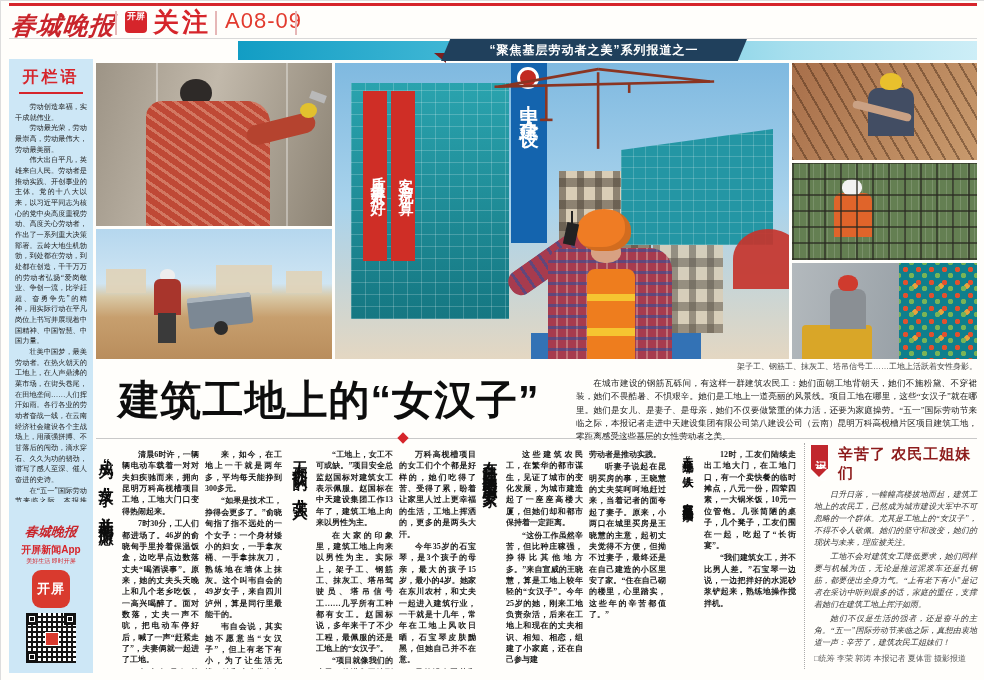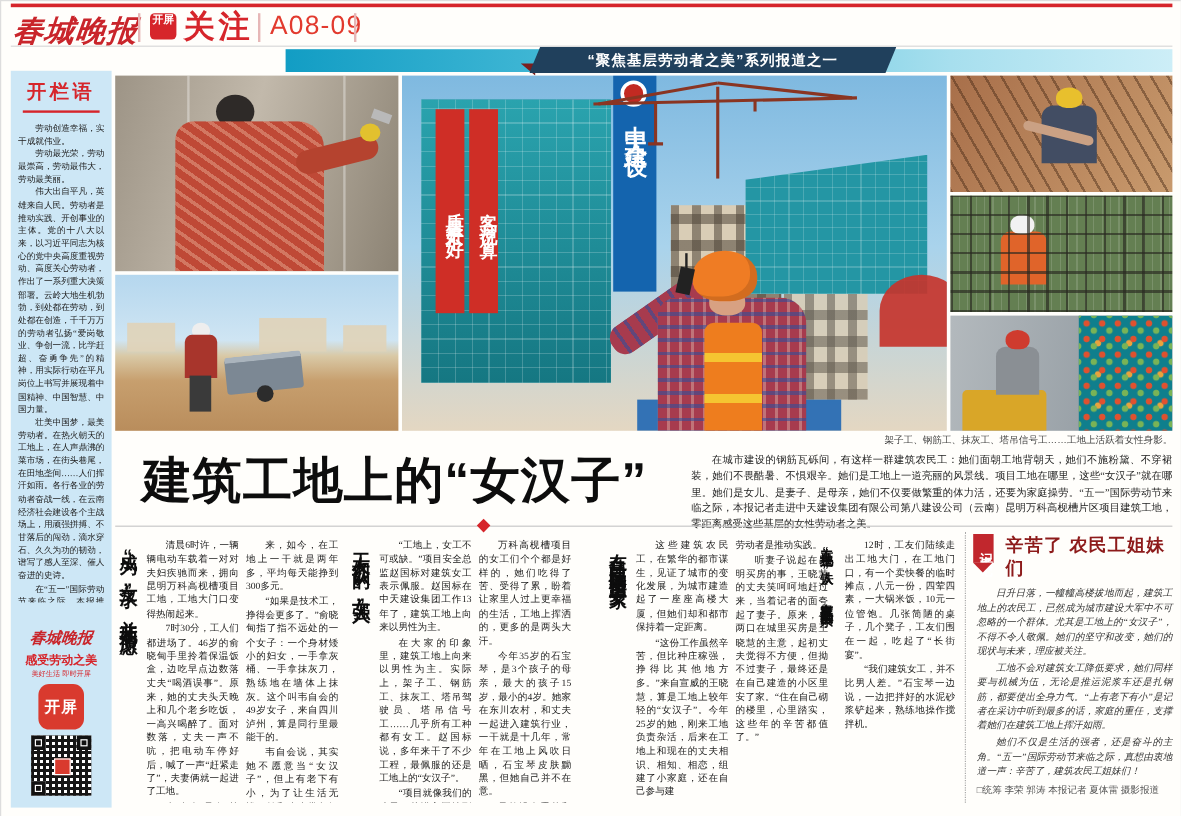--- a/index.html
+++ b/index.html
@@ -156,22 +156,22 @@
   .body-rule{left:95px;top:437px;width:881px;height:1px;background:#c9c9c9;}
   .rule-dot{left:398px;top:433px;width:8px;height:8px;background:#d6252b;transform:rotate(45deg);}
 
   
   .sec{top:448px;height:220px;}
   .sec-inner{display:flex;gap:6px;height:100%;}
   .vhead{writing-mode:vertical-rl;text-orientation:upright;font-family:"Liberation Sans",sans-serif;
          font-weight:900;font-size:15px;letter-spacing:3px;color:#0d0d0d;flex:0 0 20px;line-height:20px;}
   .vhead.small{font-size:11px;letter-spacing:1px;}
   .col{flex:1;overflow:hidden;text-align:justify;}
-  .col p{margin:0 0 1px;font-size:8px;line-height:1.42;text-indent:2em;color:#1a1a1a;}
-  .s1{left:95px;width:186px;} .s2{left:289px;width:186px;} .s3{left:503px;width:186px;} .s4{left:677px;width:118px;}
+  .col p{margin:0 0 1px;font-size:8px;line-height:1.42;text-indent:2em;color:#1a1a1a;font-weight:bold;}
+  .s1{left:95px;width:186px;} .s2{left:289px;width:186px;} .s3{left:479px;width:186px;} .s4{left:677px;width:118px;}
 
   
   .notebook{left:803px;top:442px;width:173px;height:226px;border-left:1px dotted #aaa;padding-left:9px;box-sizing:border-box;}
   .nb-tag{position:absolute;left:6px;top:2px;width:17px;background:#c1272d;color:#fff;
           writing-mode:vertical-rl;text-orientation:upright;font-family:"Liberation Sans",sans-serif;
           font-size:11px;font-weight:bold;letter-spacing:3px;padding:6px 0;text-align:center;}
   .nb-tag::after{content:"";position:absolute;left:0;bottom:-8px;border-left:8.5px solid transparent;
           border-right:8.5px solid transparent;border-top:8px solid #c1272d;}
   .nb-title{margin:2px 0 6px 24px;font-family:"Liberation Sans",sans-serif;font-size:15px;font-weight:900;
             color:#8d1b1b;letter-spacing:1px;}
@@ -203,21 +203,21 @@
     <div class="opening-title sans">开栏语</div>
     <div class="opening-body">
       <p>劳动创造幸福，实干成就伟业。</p>
       <p>劳动最光荣，劳动最崇高，劳动最伟大，劳动最美丽。</p>
       <p>伟大出自平凡，英雄来自人民。劳动者是推动实践、开创事业的主体。党的十八大以来，以习近平同志为核心的党中央高度重视劳动、高度关心劳动者，作出了一系列重大决策部署。云岭大地生机勃勃，到处都在劳动，到处都在创造，千千万万的劳动者弘扬“爱岗敬业、争创一流，比学赶超、奋勇争先”的精神，用实际行动在平凡岗位上书写并展现着中国精神、中国智慧、中国力量。</p>
       <p>壮美中国梦，最美劳动者。在热火朝天的工地上，在人声鼎沸的菜市场，在街头巷尾，在田地垄间……人们挥汗如雨。各行各业的劳动者奋战一线，在云南经济社会建设各个主战场上，用顽强拼搏、不甘落后的闯劲，滴水穿石、久久为功的韧劲，谱写了感人至深、催人奋进的史诗。</p>
       <p>在“五一”国际劳动节来临之际，本报推出“聚焦基层劳动者之美”系列报道，让我们一起弘扬劳动精神，激发劳动热情，感受劳动之美。</p>
     </div>
     <div class="opening-footer">
       <div class="of-brand">春城晚报</div>
-      <div class="of-app sans">感受劳动之美</div>
+      <div class="of-app sans">开屏新闻App</div>
       <div class="of-slogan sans">美好生活 即时开屏</div>
       <div class="appicon sans">开屏</div>
       <div class="qr">
         <span class="qr-eye tl"></span>
         <span class="qr-eye tr"></span>
         <span class="qr-eye bl"></span>
         <span class="qr-logo"></span>
       </div>
     </div>
   </aside>

